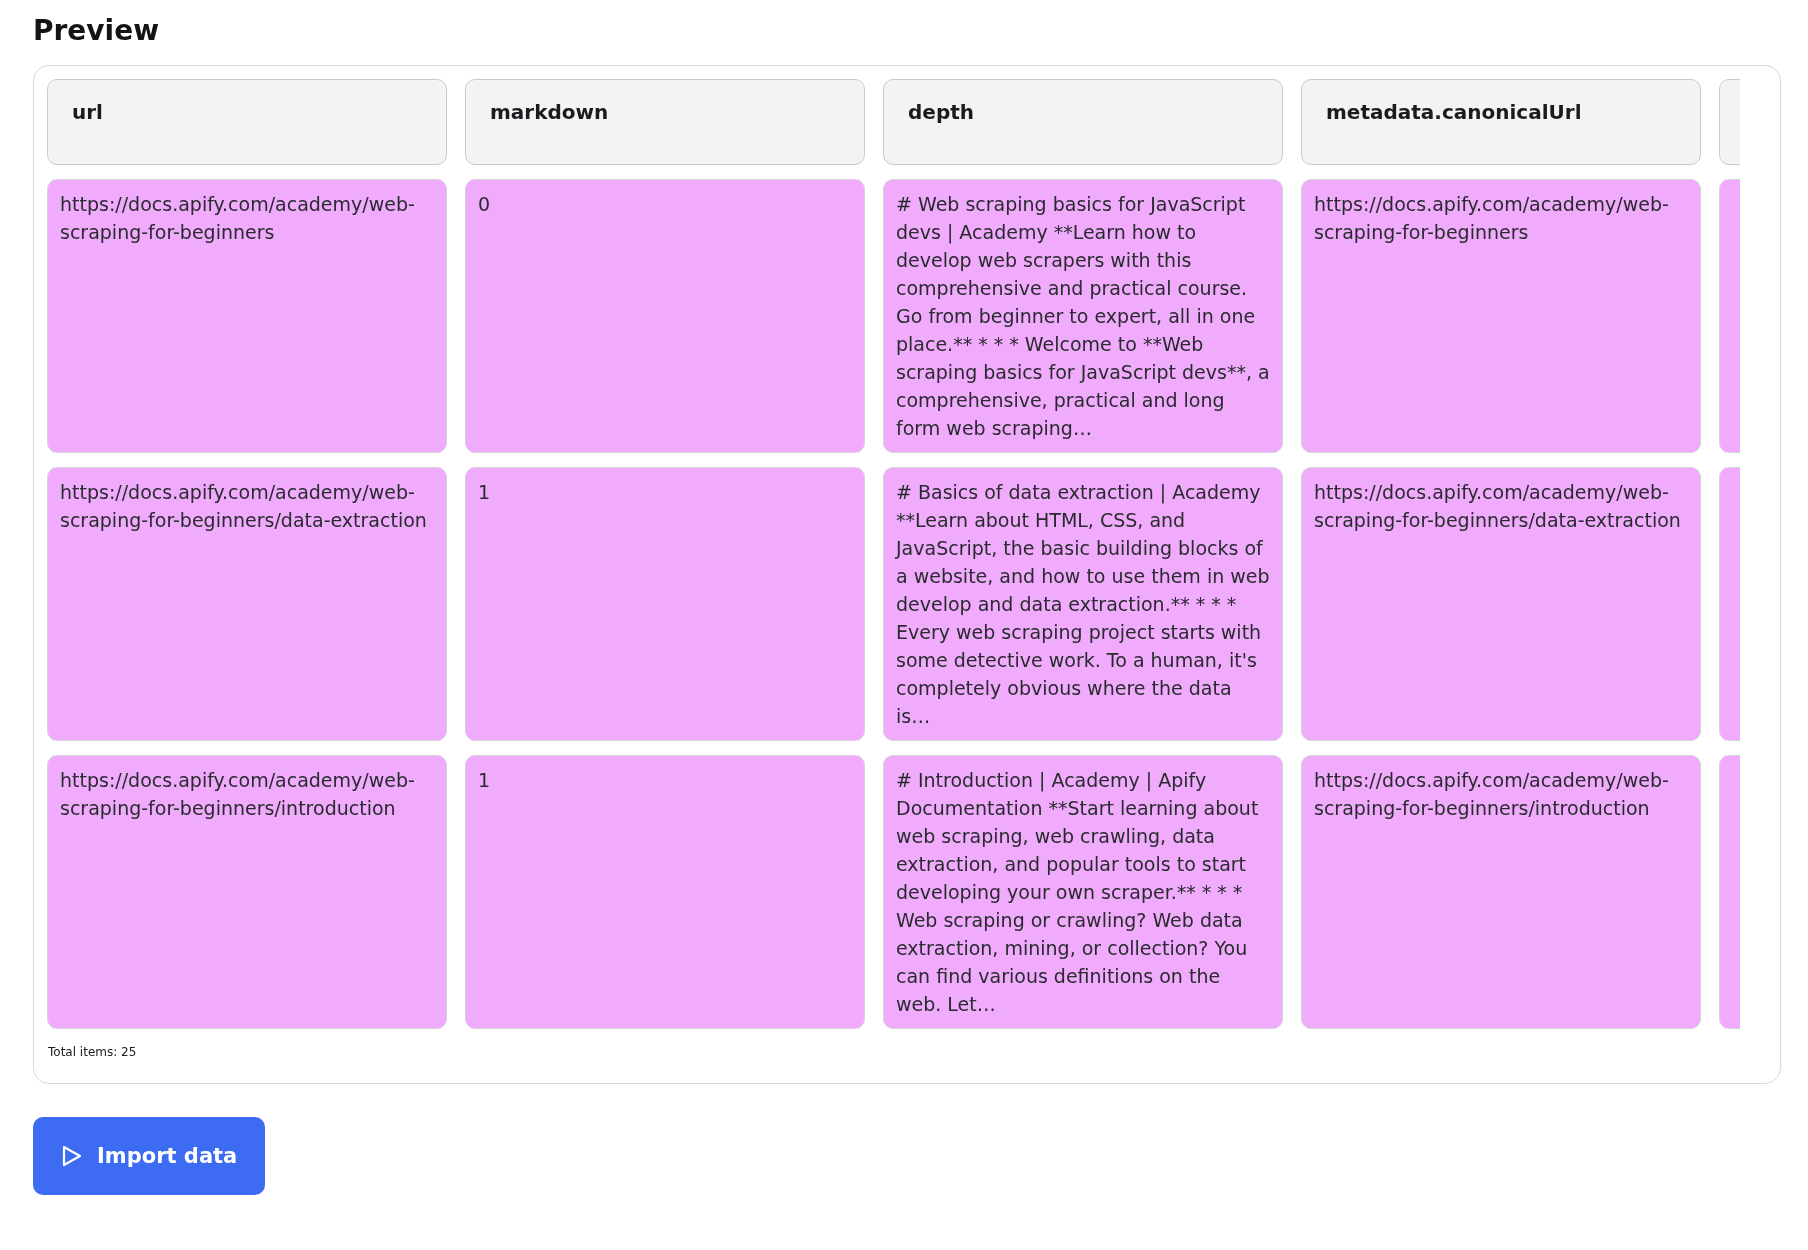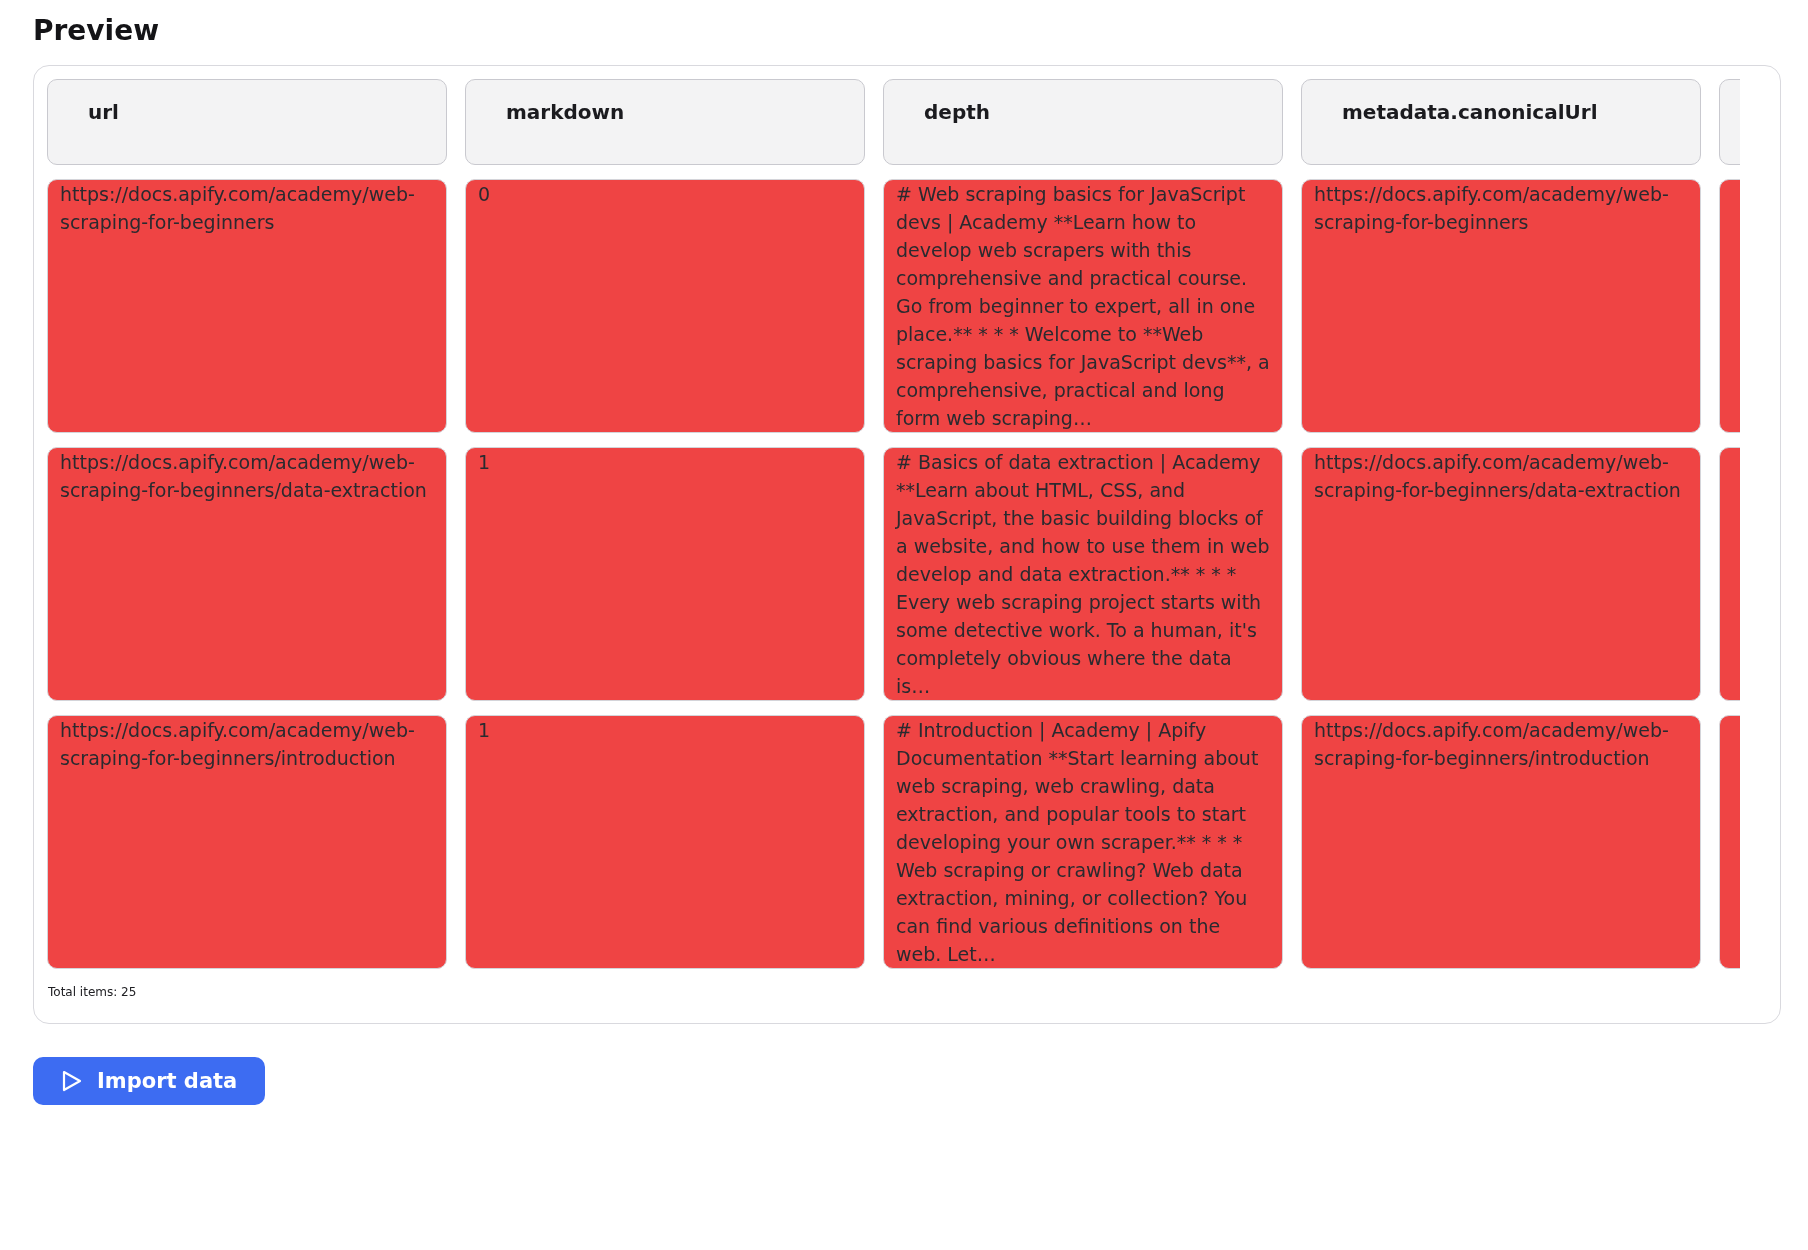--- a/index.html
+++ b/index.html
@@ -44,32 +44,32 @@
     grid-template-columns:repeat(5,400px);
     column-gap:18px;
     row-gap:14px;
     width:max-content;
   }
   .hcell{
     height:86px;
     background:var(--hcell-bg);
     border:1px solid var(--hcell-border);
     border-radius:10px;
-    padding:20px 40px;
+    padding:20px 24px;
     font-size:20px;
     font-weight:700;
     color:#1b1b1f;
     overflow:hidden;
     white-space:nowrap;
   }
   .dcell{
-    background:#ef4444;
+    background:#f0abfc;
     border:1px solid var(--cell-border);
     border-radius:10px;
-    padding:0 12px;
+    padding:10px 12px;
     font-size:19px;
     line-height:28px;
     color:var(--text);
     overflow-wrap:break-word;
     word-wrap:break-word;
   }
   .total{
     font-size:12px;
     color:#202024;
     margin:16px 0 0 1px;
@@ -77,21 +77,21 @@
   .import-btn{
     margin-top:33px;
     display:inline-flex;
     align-items:center;
     gap:14px;
     background:var(--accent);
     color:#ffffff;
     font-family:inherit;
     font-weight:700;
     font-size:21px;
-    height:48px;
+    height:78px;
     padding:0 28px;
     border:none;
     border-radius:10px;
     cursor:pointer;
   }
   .play-icon{display:inline-flex;}
 </style>
 </head>
 <body>
 

